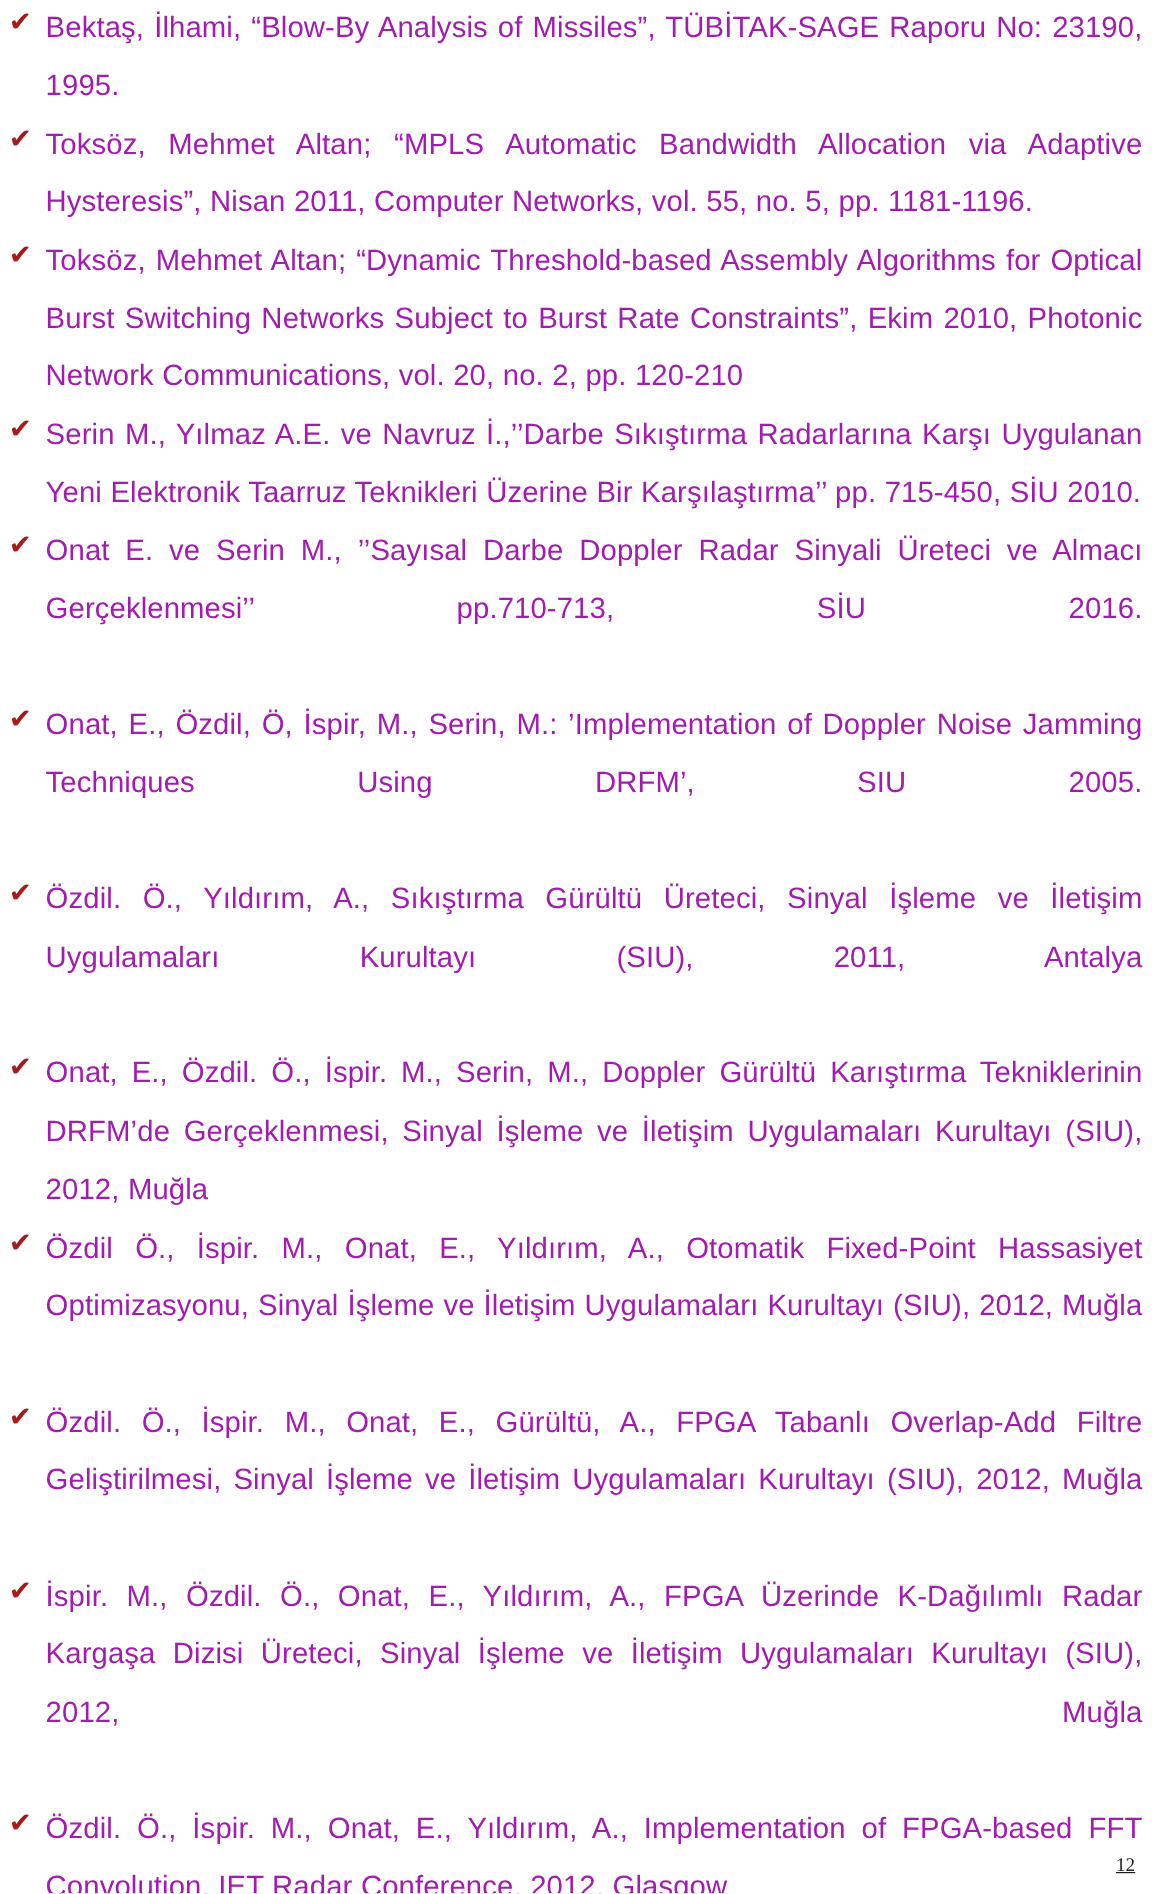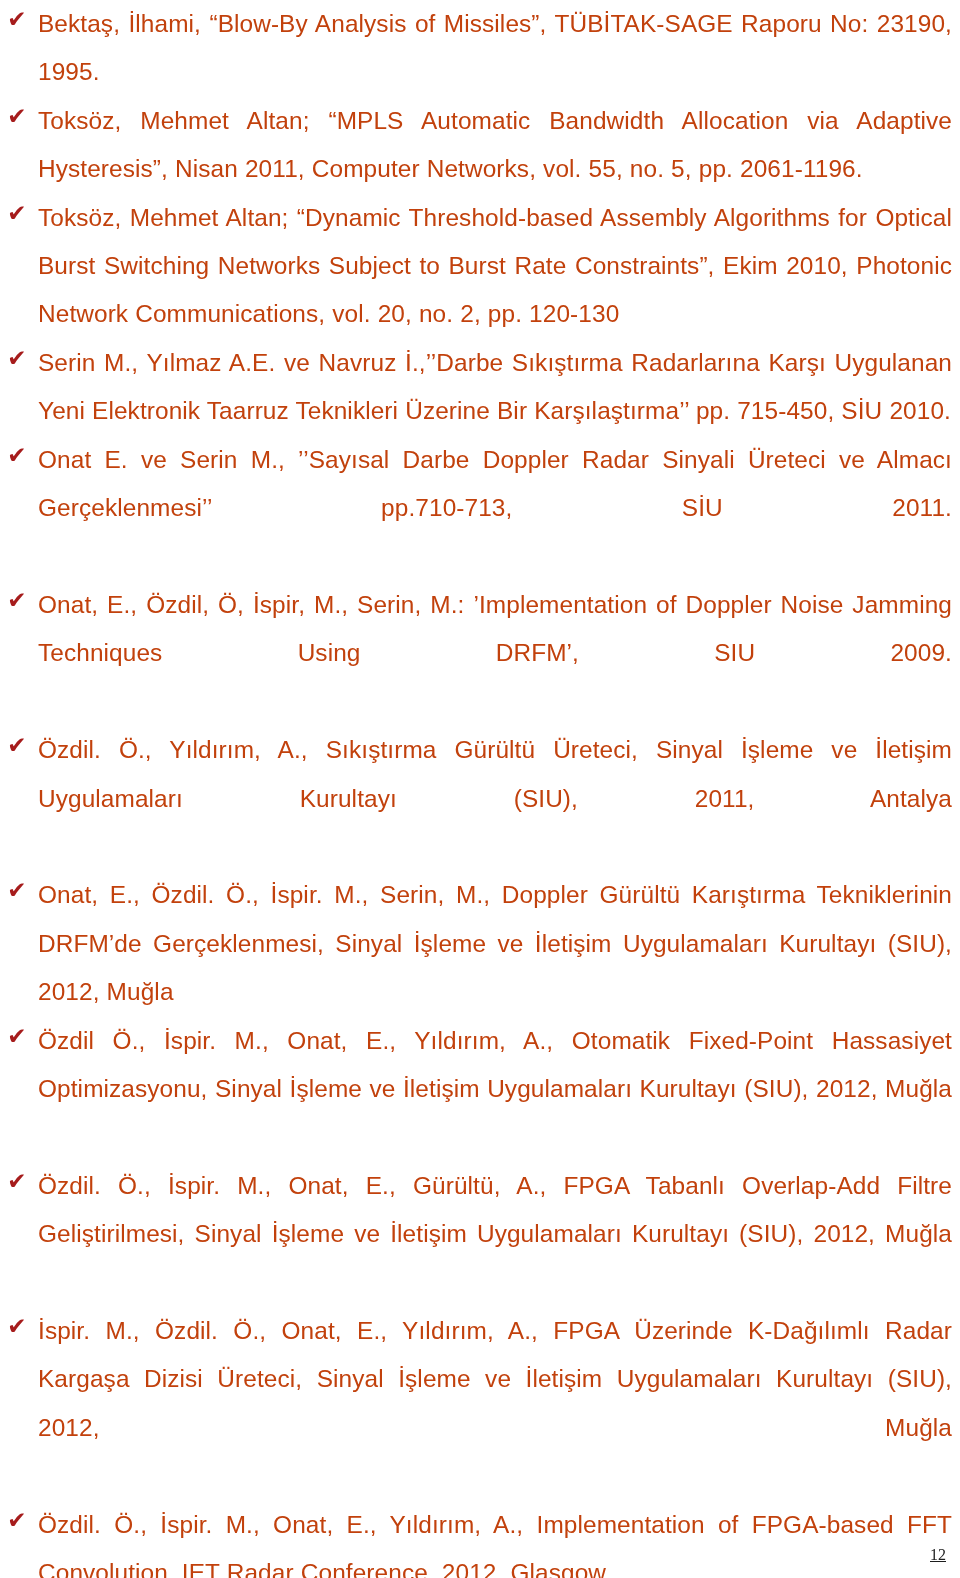--- a/index.html
+++ b/index.html
@@ -43,21 +43,21 @@
     line-height: 34px;
     color: #a61c1c;
     font-size: 23px;
     font-weight: bold;
     text-align: center;
     font-family: "DejaVu Sans", sans-serif;
     user-select: none;
   }
   .ref-text {
     display: block;
-    color: #c2410c;
+    color: #a21caf;
     font-size: 24.4px;
     line-height: 48.4px;
     text-align: justify;
     text-justify: inter-word;
     letter-spacing: 0.1px;
     word-spacing: 0.2px;
     padding-right: 8px;
     box-sizing: border-box;
     hyphens: none;
   }
@@ -85,41 +85,41 @@
 
   <ul id="ref-list">
 
     <li class="ref-item">
       <span class="check-icon">✔</span>
       <span class="ref-text">Bektaş, İlhami, “Blow-By Analysis of Missiles”, TÜBİTAK-SAGE Raporu No: 23190, 1995.</span>
     </li>
 
     <li class="ref-item">
       <span class="check-icon">✔</span>
-      <span class="ref-text">Toksöz, Mehmet Altan; “MPLS Automatic Bandwidth Allocation via Adaptive Hysteresis”, Nisan 2011, Computer Networks, vol. 55, no. 5, pp. 2061-1196.</span>
+      <span class="ref-text">Toksöz, Mehmet Altan; “MPLS Automatic Bandwidth Allocation via Adaptive Hysteresis”, Nisan 2011, Computer Networks, vol. 55, no. 5, pp. 1181-1196.</span>
     </li>
 
     <li class="ref-item">
       <span class="check-icon">✔</span>
-      <span class="ref-text">Toksöz, Mehmet Altan; “Dynamic Threshold-based Assembly Algorithms for Optical Burst Switching Networks Subject to Burst Rate Constraints”, Ekim 2010, Photonic Network Communications, vol. 20, no. 2, pp. 120-130</span>
+      <span class="ref-text">Toksöz, Mehmet Altan; “Dynamic Threshold-based Assembly Algorithms for Optical Burst Switching Networks Subject to Burst Rate Constraints”, Ekim 2010, Photonic Network Communications, vol. 20, no. 2, pp. 120-210</span>
     </li>
 
     <li class="ref-item">
       <span class="check-icon">✔</span>
       <span class="ref-text">Serin M., Yılmaz A.E. ve Navruz İ.,’’Darbe Sıkıştırma Radarlarına Karşı Uygulanan Yeni Elektronik Taarruz Teknikleri Üzerine Bir Karşılaştırma’’ pp. 715-450, SİU 2010.</span>
     </li>
 
     <li class="ref-item">
       <span class="check-icon">✔</span>
-      <span class="ref-text full-justify">Onat E. ve Serin M., ’’Sayısal Darbe Doppler Radar Sinyali Üreteci ve Almacı Gerçeklenmesi’’ pp.710-713, SİU 2011.</span>
+      <span class="ref-text full-justify">Onat E. ve Serin M., ’’Sayısal Darbe Doppler Radar Sinyali Üreteci ve Almacı Gerçeklenmesi’’ pp.710-713, SİU 2016.</span>
     </li>
 
     <li class="ref-item">
       <span class="check-icon">✔</span>
-      <span class="ref-text full-justify">Onat, E., Özdil, Ö, İspir, M., Serin, M.: ’Implementation of Doppler Noise Jamming Techniques Using DRFM’, SIU 2009.</span>
+      <span class="ref-text full-justify">Onat, E., Özdil, Ö, İspir, M., Serin, M.: ’Implementation of Doppler Noise Jamming Techniques Using DRFM’, SIU 2005.</span>
     </li>
 
     <li class="ref-item">
       <span class="check-icon">✔</span>
       <span class="ref-text full-justify">Özdil. Ö., Yıldırım, A., Sıkıştırma Gürültü Üreteci, Sinyal İşleme ve İletişim Uygulamaları Kurultayı (SIU), 2011, Antalya</span>
     </li>
 
     <li class="ref-item">
       <span class="check-icon">✔</span>
       <span class="ref-text">Onat, E., Özdil. Ö., İspir. M., Serin, M.,  Doppler Gürültü Karıştırma Tekniklerinin DRFM’de Gerçeklenmesi, Sinyal İşleme ve İletişim Uygulamaları Kurultayı (SIU), 2012, Muğla</span>

